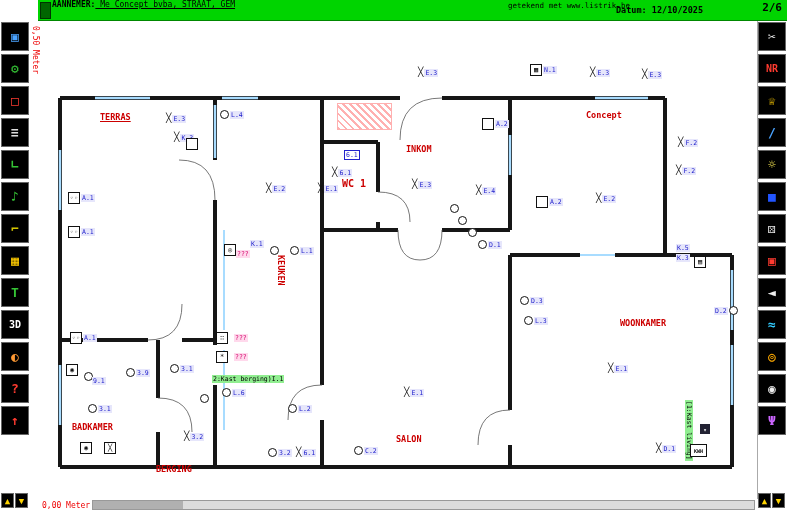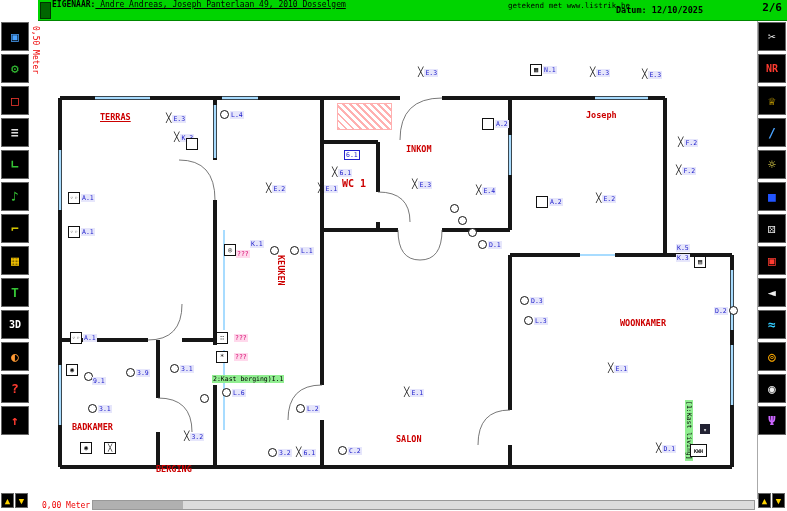--- a/index.html
+++ b/index.html
@@ -63,21 +63,21 @@
          justify-content:center;font-size:5px;font-weight:bold;box-sizing:border-box}
   .darkbx{width:10px;height:10px;background:#223;color:#fff;display:flex;align-items:center;
           justify-content:center;font-size:6px}
 </style>
 </head>
 <body>
 
 <div class="header">
   <div class="hicon"></div>
   <div class="hrow">
-    <span class="hlabel">EIGENAAR:</span><span class="hval"> Andre Andreas, Joseph Panterlaan 49, 2010 Dosselgem</span>
+    <span class="hlabel">AANNEMER:</span><span class="hval"> Me Concept bvba, STRAAT, GEM</span>
   </div>
   <span class="credit">getekend met www.listrik.be</span>
   <span class="datum"><span>Datum:</span><span> 12/10/2025</span></span>
   <span class="page">2/6</span>
 </div>
 
 <div class="toolbar" id="tb-left">
     <div class="tb-btn">
       <span class="tb-glyph" style="color: rgb(74, 163, 255);">▣</span>
     </div>
@@ -230,21 +230,21 @@
       <path d="M340,172 Q372,172 372,202"></path>
       <path d="M177,180 Q177,140 141,140"></path>
       <path d="M110,320 Q144,320 144,284"></path>
       <path d="M120,378 Q154,378 154,412"></path>
       <path d="M284,365 Q250,365 250,400"></path>
       <path d="M472,390 Q440,390 440,425"></path>
     </g>
   </svg>
 <div class="hatch" style="left: 299px; top: 83px; width: 55px; height: 27px;"></div>
     <span class="room" style="left: 62px; top: 92px; text-decoration: underline;">TERRAS</span>
-    <span class="room" style="left: 548px; top: 90px;">Joseph</span>
+    <span class="room" style="left: 548px; top: 90px;">Concept</span>
     <span class="room" style="left: 368px; top: 124px;">INKOM</span>
     <span class="room small" style="left: 304px; top: 158px;">WC 1</span>
     <span class="room rot" style="left: 248px; top: 235px;">KEUKEN</span>
     <span class="room" style="left: 556px; top: 298px; margin-left: 26px;">WOONKAMER</span>
     <span class="room" style="left: 34px; top: 402px;">BADKAMER</span>
     <span class="room" style="left: 118px; top: 444px;">BERGING</span>
     <span class="room" style="left: 358px; top: 414px;">SALON</span>
     <span class="gnote" style="left: 174px; top: 355px;">2:Kast berging)I.1</span>
     <span class="gnote rot" style="left: 655px; top: 380px;">[1:Kast living]</span>
     <div class="sym" style="left: 380px; top: 48px;">
@@ -405,33 +405,33 @@
       <span class="circ"></span>
       <span class="chip">3.1</span>
     </div>
     <div class="sym" style="left: 162px; top: 374px;">
       <span class="circ"></span>
     </div>
     <div class="sym" style="left: 146px; top: 412px;">
       <span class="gl-light">╳</span>
       <span class="chip">3.2</span>
     </div>
-    <div class="sym" style="left: 250px; top: 384px; margin-left: 8px;">
+    <div class="sym" style="left: 250px; top: 384px;">
       <span class="circ"></span>
       <span class="chip">L.2</span>
     </div>
     <div class="sym" style="left: 230px; top: 428px;">
       <span class="circ"></span>
       <span class="chip">3.2</span>
     </div>
     <div class="sym" style="left: 258px; top: 428px;">
       <span class="gl-light">╳</span>
       <span class="chip">6.1</span>
     </div>
-    <div class="sym" style="left: 300px; top: 426px;">
+    <div class="sym" style="left: 316px; top: 426px;">
       <span class="circ"></span>
       <span class="chip">C.2</span>
     </div>
     <div class="sym" style="left: 366px; top: 368px;">
       <span class="gl-light">╳</span>
       <span class="chip">E.1</span>
     </div>
     <div class="sym" style="left: 570px; top: 344px;">
       <span class="gl-light">╳</span>
       <span class="chip">E.1</span>

